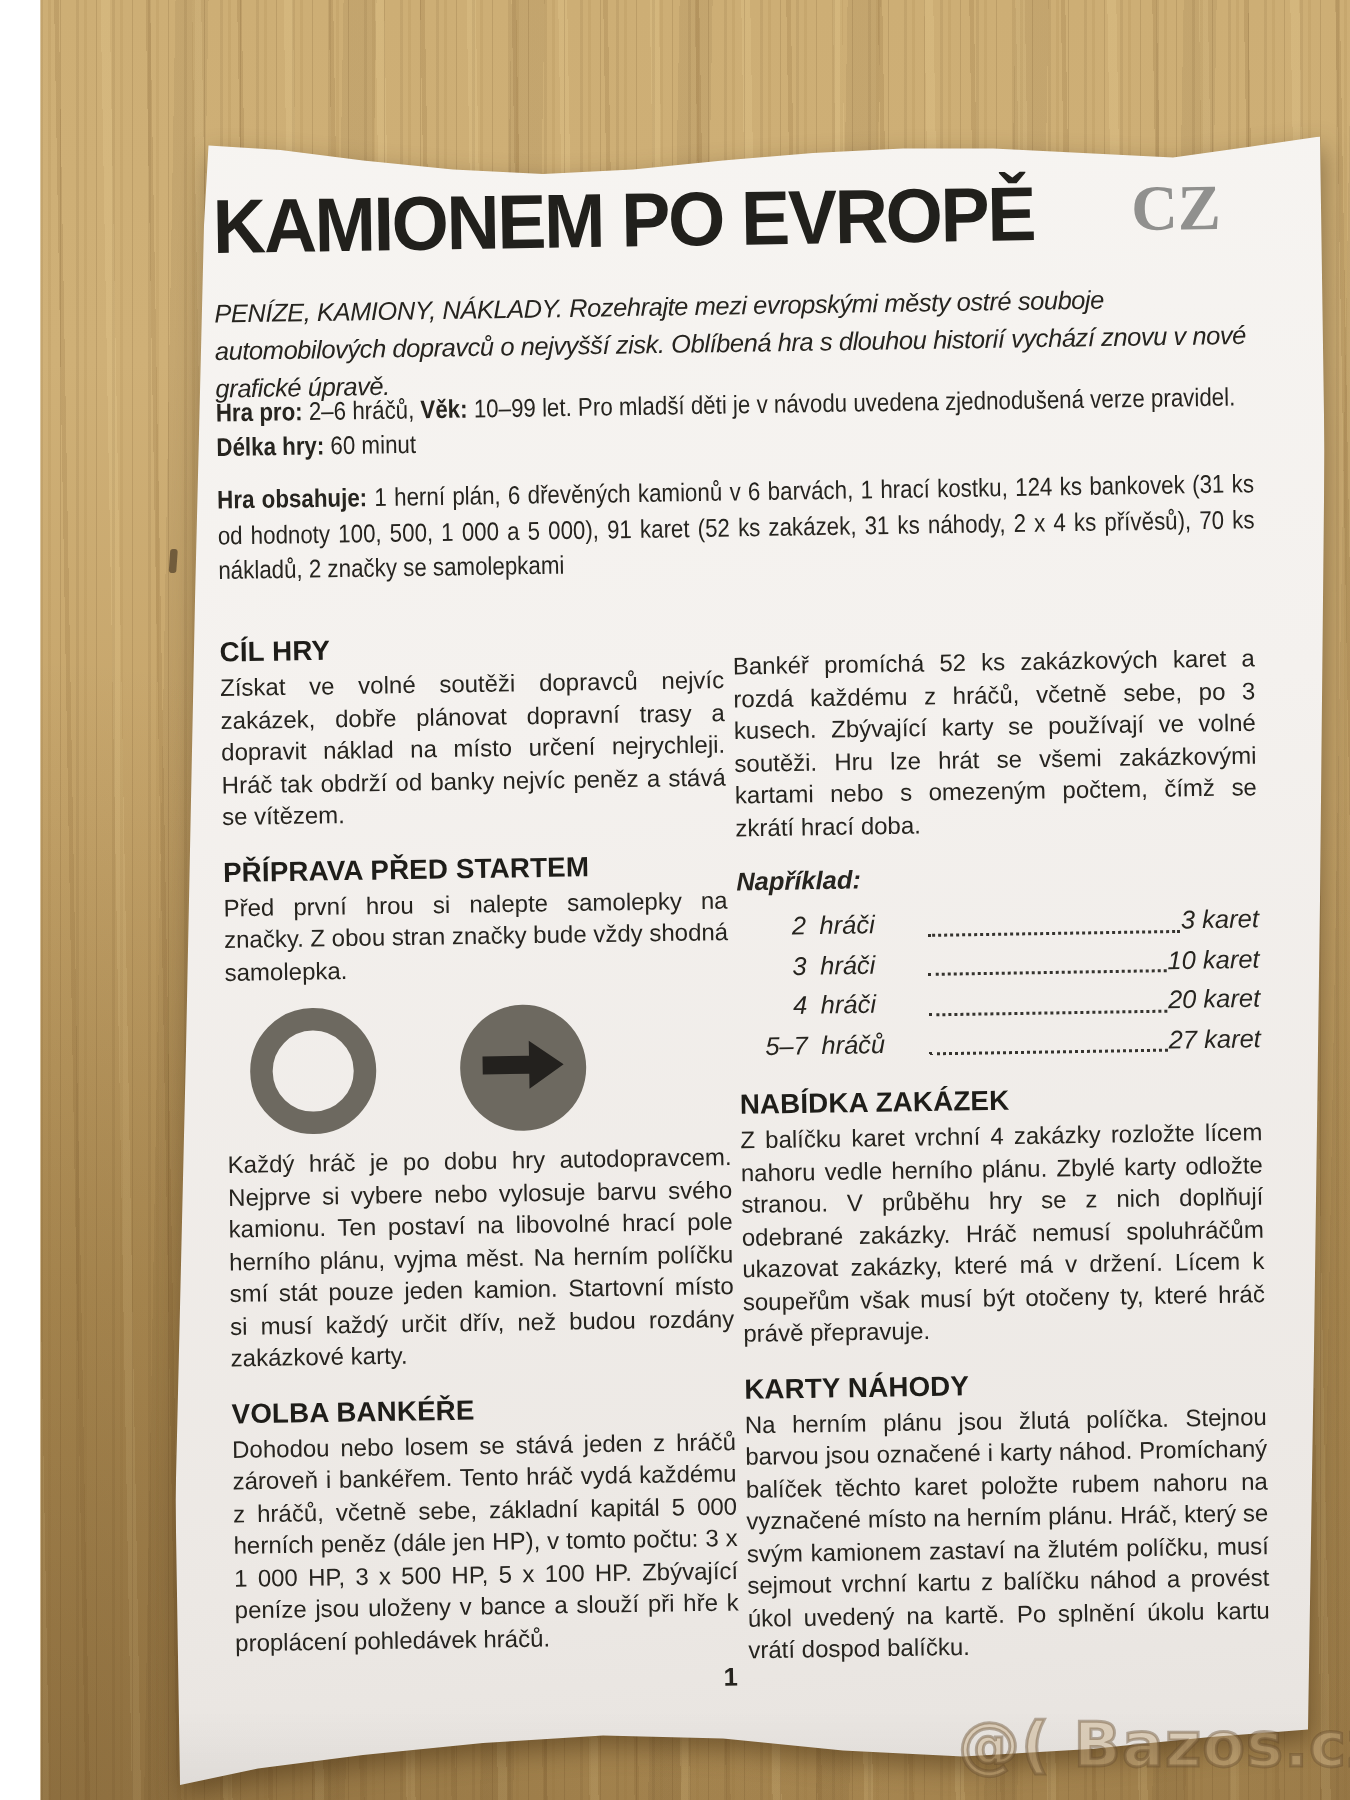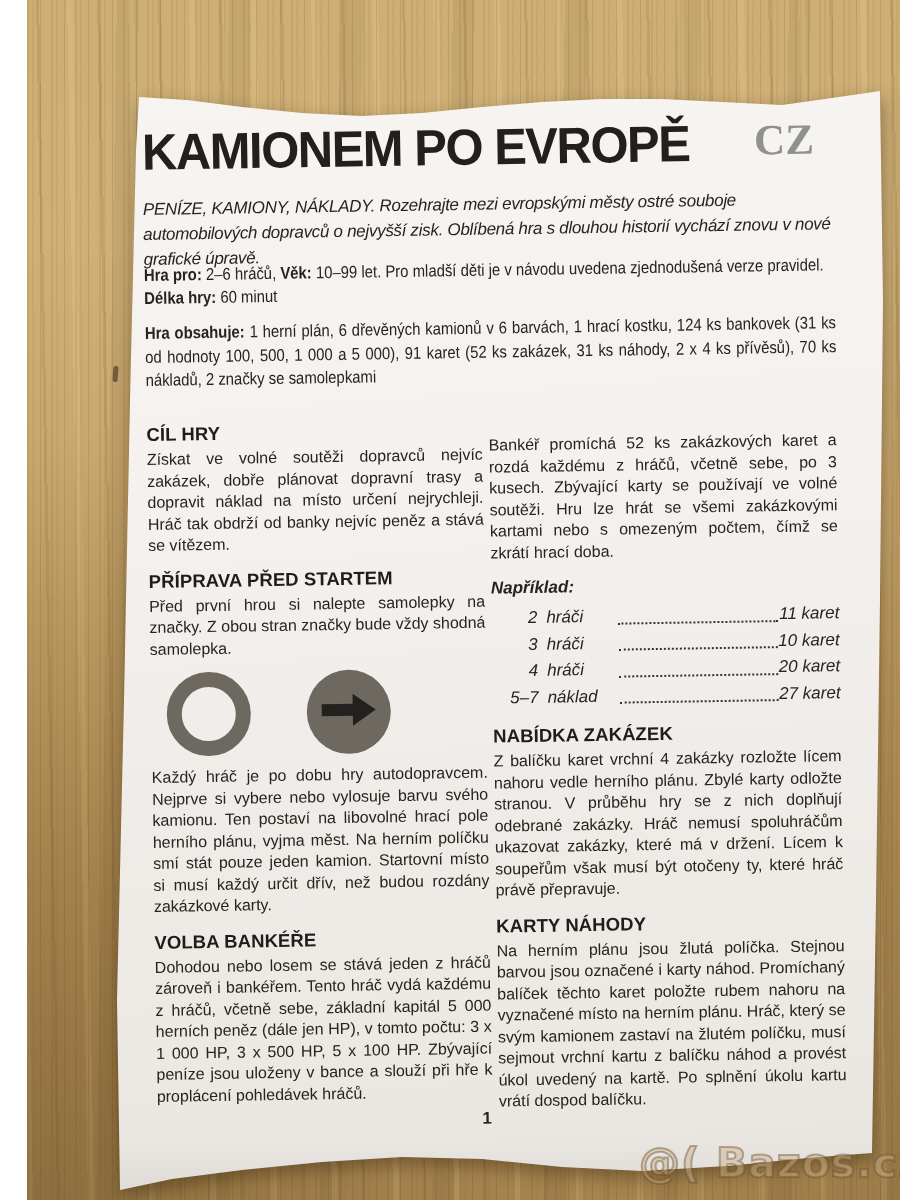--- a/index.html
+++ b/index.html
@@ -134,37 +134,37 @@
 
     <div class="col col-right">
       <p>Bankéř promíchá 52 ks zakázkových karet a rozdá každému z hráčů, včetně sebe, po 3 kusech. Zbývající karty se používají ve volné soutěži. Hru lze hrát se všemi zakázkovými kartami nebo s omezeným počtem, čímž se zkrátí hrací doba.</p>
 
       <div class="example">
         <div class="ex-label">Například:</div>
         <div class="ex-row">
           <span class="ex-num">2</span>
           <span class="ex-word">hráči</span>
           <span class="dots"></span>
-          <span class="ex-val">11 karet</span>
+          <span class="ex-val">3 karet</span>
         </div>
         <div class="ex-row">
           <span class="ex-num">3</span>
           <span class="ex-word">hráči</span>
           <span class="dots"></span>
           <span class="ex-val">10 karet</span>
         </div>
         <div class="ex-row">
           <span class="ex-num">4</span>
           <span class="ex-word">hráči</span>
           <span class="dots"></span>
           <span class="ex-val">20 karet</span>
         </div>
         <div class="ex-row">
           <span class="ex-num">5–7</span>
-          <span class="ex-word">náklad</span>
+          <span class="ex-word">hráčů</span>
           <span class="dots"></span>
           <span class="ex-val">27 karet</span>
         </div>
       </div>
 
       <h2>NABÍDKA ZAKÁZEK</h2>
       <p>Z balíčku karet vrchní 4 zakázky rozložte lícem nahoru vedle herního plánu. Zbylé karty odložte stranou. V průběhu hry se z nich doplňují odebrané zakázky. Hráč nemusí spoluhráčům ukazovat zakázky, které má v držení. Lícem k soupeřům však musí být otočeny ty, které hráč právě přepravuje.</p>
 
       <h2>KARTY NÁHODY</h2>
       <p>Na herním plánu jsou žlutá políčka. Stejnou barvou jsou označené i karty náhod. Promíchaný balíček těchto karet položte rubem nahoru na vyznačené místo na herním plánu. Hráč, který se svým kamionem zastaví na žlutém políčku, musí sejmout vrchní kartu z balíčku náhod a provést úkol uvedený na kartě. Po splnění úkolu kartu vrátí dospod balíčku.</p>

